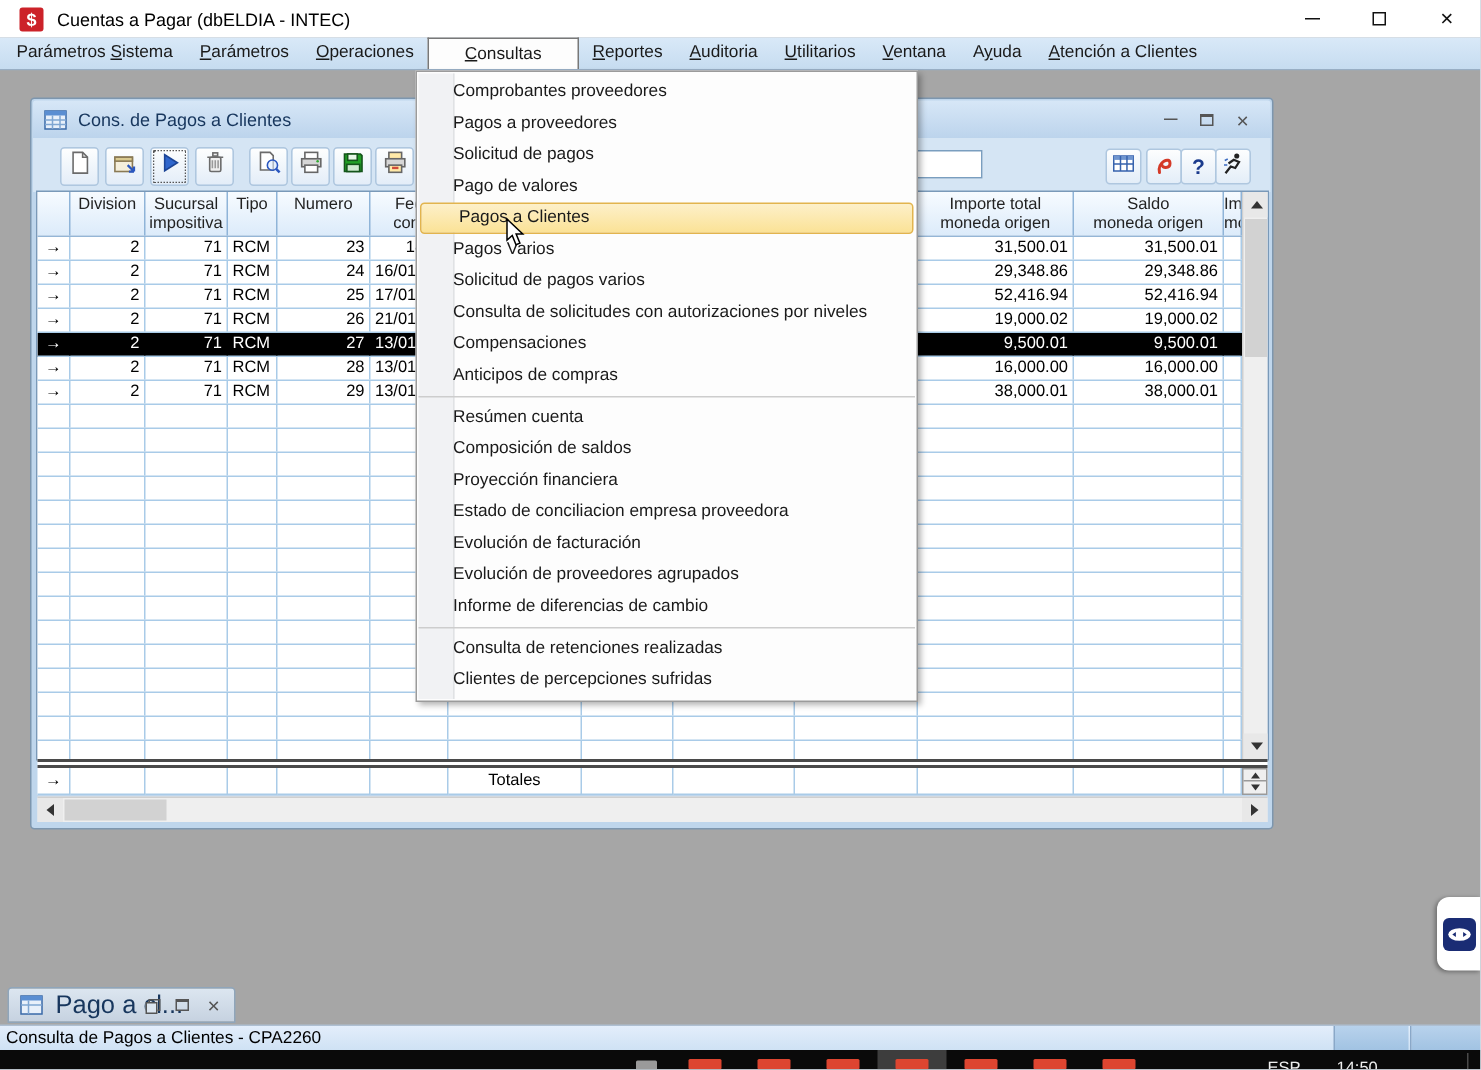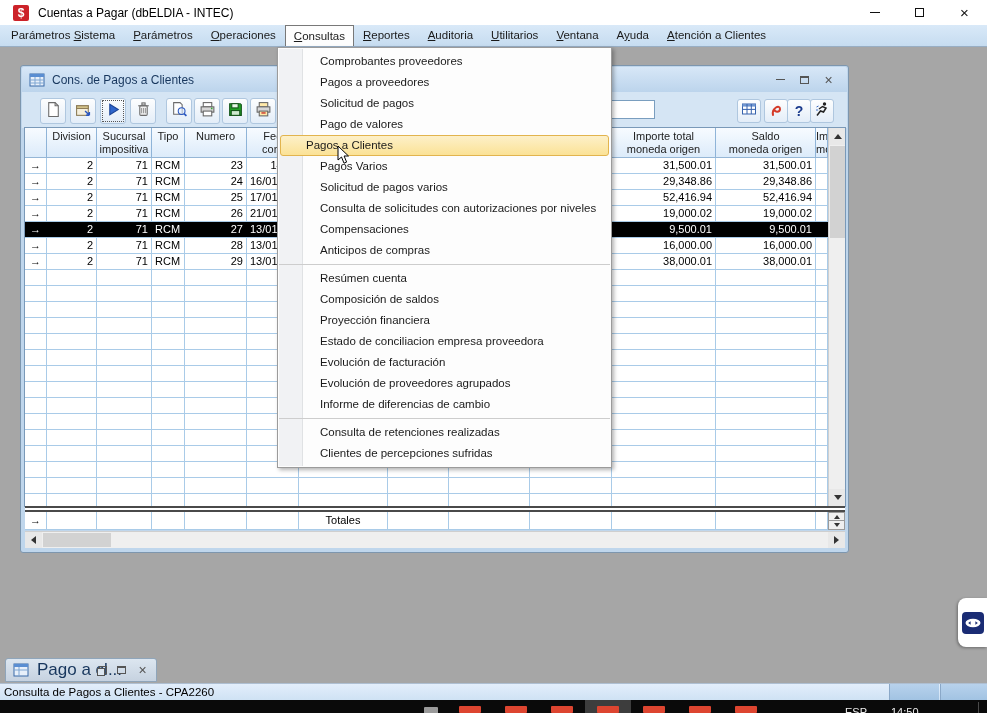--- a/index.html
+++ b/index.html
@@ -12,21 +12,21 @@
   .app-title { margin-left:9px; font-size:12px; color:#000; }
   .win-btns { position:absolute; right:0; top:0; height:25px; display:flex; }
   .wbtn { width:45px; height:25px; display:flex; align-items:center; justify-content:center; }
   .glyph-min { width:10px; height:1px; background:#111; }
   .glyph-max { width:9px; height:9px; border:1px solid #111; }
   .glyph-close { font-size:15px; color:#111; line-height:10px; }
 
   
   .menubar { position:absolute; left:0; top:25px; width:987px; height:22px; background:linear-gradient(#d9e9f8,#c6dcf0); border-bottom:1px solid #98aec4; display:flex; padding-left:2px; font-size:11.5px; color:#1a1a1a; }
   .mb-item { padding:0 9px; line-height:21px; white-space:nowrap; }
-  .mb-item.open { background:#fdfdfd; border:1px solid #787878; border-bottom:none; padding:0 8px; line-height:20px; }
+  .mb-item.open { background:#fdfdfd; border:1px solid #787878; border-bottom:none; padding:0 24px; line-height:20px; }
 
   
   .mdi { position:absolute; left:0; top:47px; width:987px; height:636px; background:#a6a6a6; }
 
   
   .child { position:absolute; left:20px; top:18px; width:829px; height:488px; background:#bfd6ec; border:1px solid #7d96ae; border-radius:3px; z-index:1; }
   .cw-titlebar { position:absolute; left:1px; top:1px; right:1px; height:25px; background:linear-gradient(#d7e7f7,#bcd4ec); display:flex; align-items:center; border-radius:2px 2px 0 0; }
   .cw-icon { width:16px; height:14px; margin-left:7px; display:inline-block; }
   .cw-title { margin-left:7px; font-size:12px; color:#17365d; }
   .cw-btns { position:absolute; right:12px; top:0; height:25px; display:flex; align-items:center; gap:11px; }
@@ -78,21 +78,21 @@
   .hs-left,.hs-right { position:absolute; top:0; width:17px; height:16px; background:#e8e8e8; display:flex; align-items:center; justify-content:center; }
   .hs-left { left:0; } .hs-right { right:0; }
   .tri-left { width:0;height:0;border-top:4px solid transparent;border-bottom:4px solid transparent;border-right:5px solid #333; }
   .tri-right { width:0;height:0;border-top:4px solid transparent;border-bottom:4px solid transparent;border-left:5px solid #333; }
   .hs-thumb { position:absolute; left:18px; top:1px; width:68px; height:14px; background:#d2d2d2; }
 
   
   .dropdown { position:absolute; left:277px; top:47px; width:335px; background:#fdfdfd; border:1px solid #9b9b9b; box-shadow:2px 2px 4px rgba(0,0,0,.3); z-index:10; padding:3px 0; }
   .dd-gutter { position:absolute; left:1px; top:1px; bottom:1px; width:24px; background:#f1f2f4; border-right:1px solid #e0e2e4; }
   .dd-list { position:relative; }
-  .dd-item { position:relative; height:21px; line-height:21px; font-size:11.5px; color:#1a1a1a; padding-left:42px; white-space:nowrap; overflow:hidden; }
+  .dd-item { position:relative; height:21px; line-height:21px; font-size:11.5px; color:#1a1a1a; padding-left:24px; white-space:nowrap; overflow:hidden; }
   .dd-item.hl { background:linear-gradient(#fdf0c9,#fbe296); border:1px solid #e2b44e; border-radius:3px; margin:0 2px; line-height:19px; height:21px; padding-left:25px; }
   .dd-sep { border-top:1px solid #cdcdcd; margin:3px 1px; }
 
   
   .minwin { position:absolute; left:5px; top:611px; width:152px; height:24px; background:linear-gradient(#dce6f0,#c6d2e0); border:1px solid #8fa5ba; border-radius:3px 3px 0 0; display:flex; align-items:center; z-index:1; }
   .mw-title { margin-left:8px; font-size:17px; color:#17365d; white-space:nowrap; }
   .mw-btns { position:absolute; right:8px; display:flex; gap:10px; align-items:center; }
   .mwb { color:#555; display:flex; align-items:center; justify-content:center; width:11px; height:11px; }
   .g-restore { position:relative; width:8px; height:8px; }
   .g-restore:before { content:""; position:absolute; left:2px; top:0; width:6px; height:6px; border:1px solid #555; }

